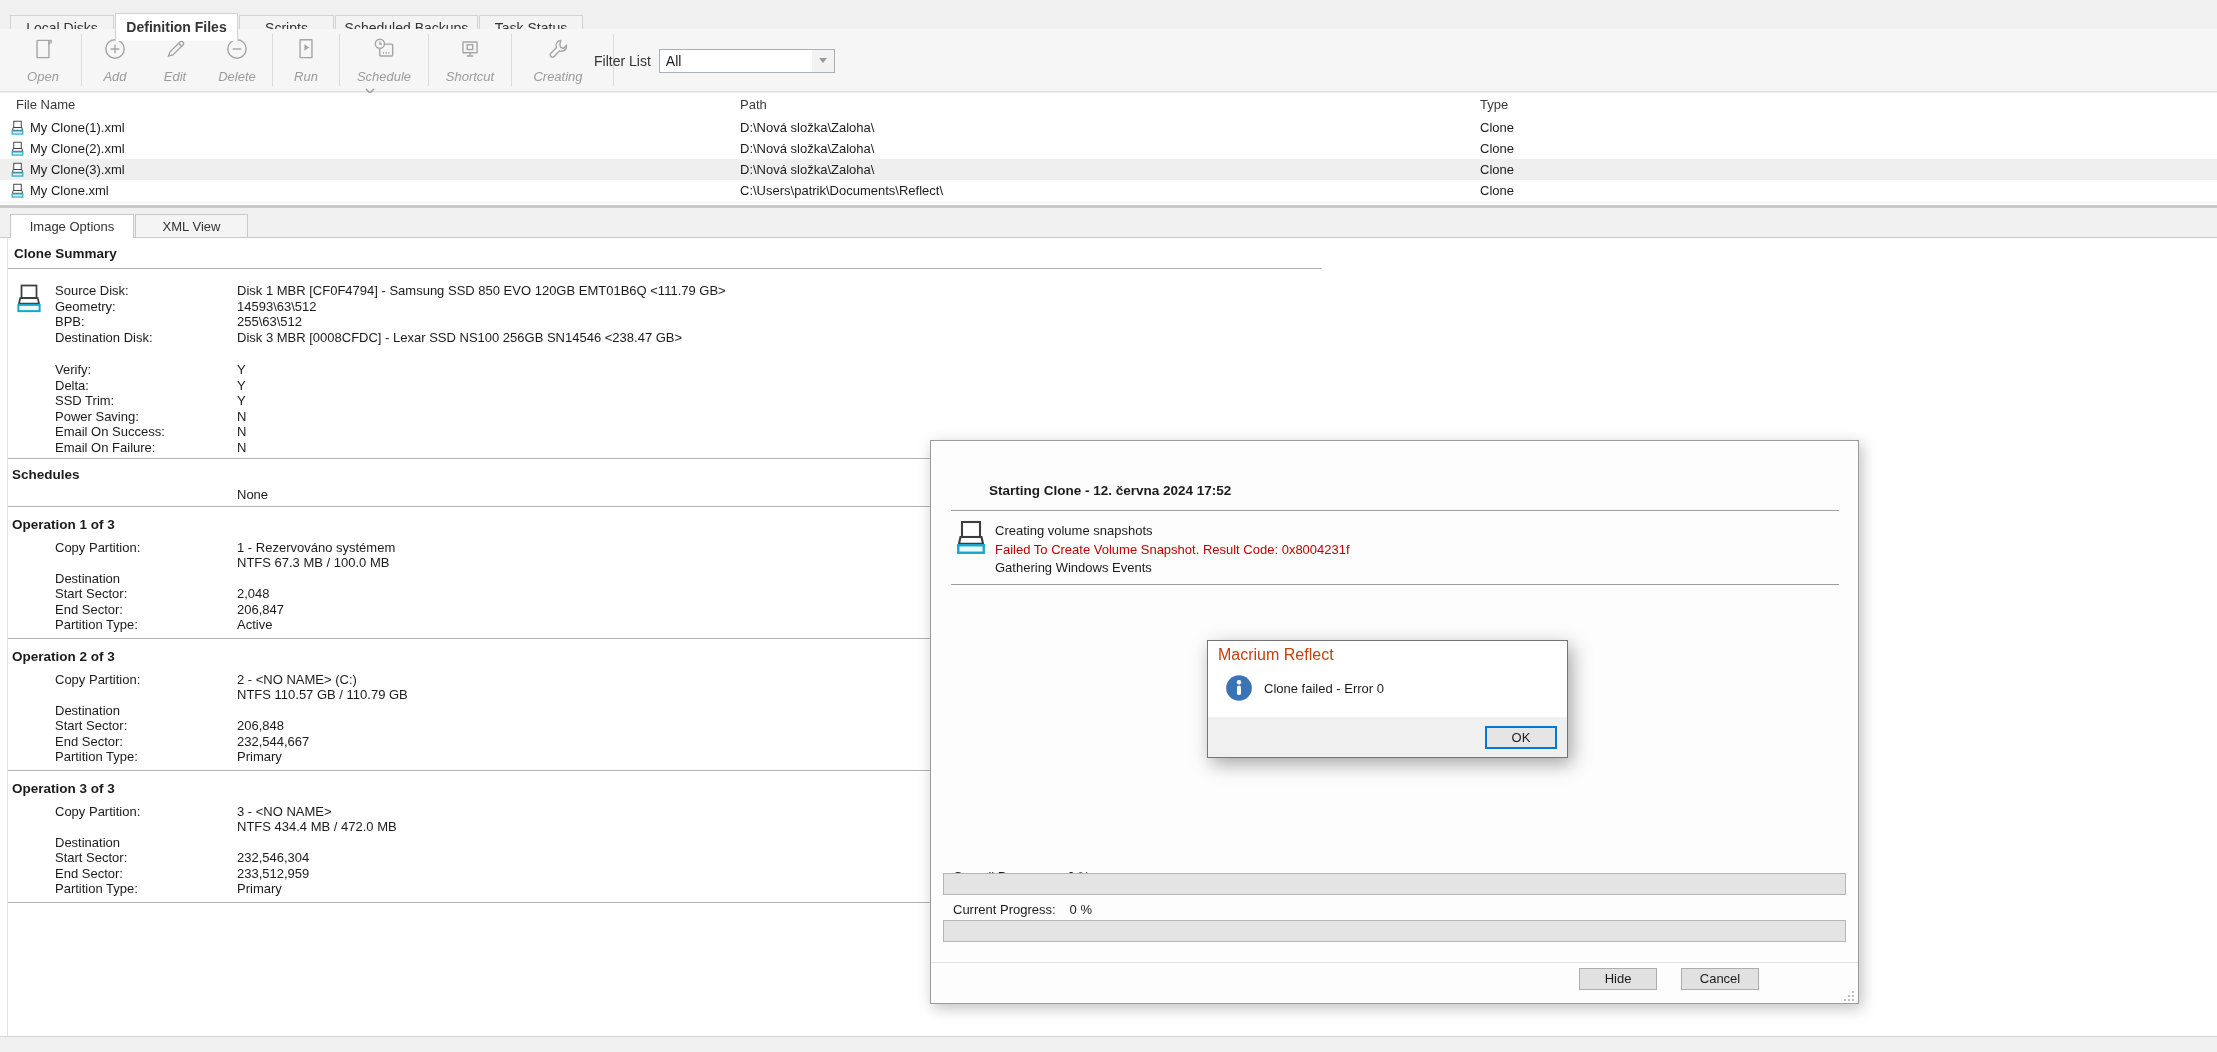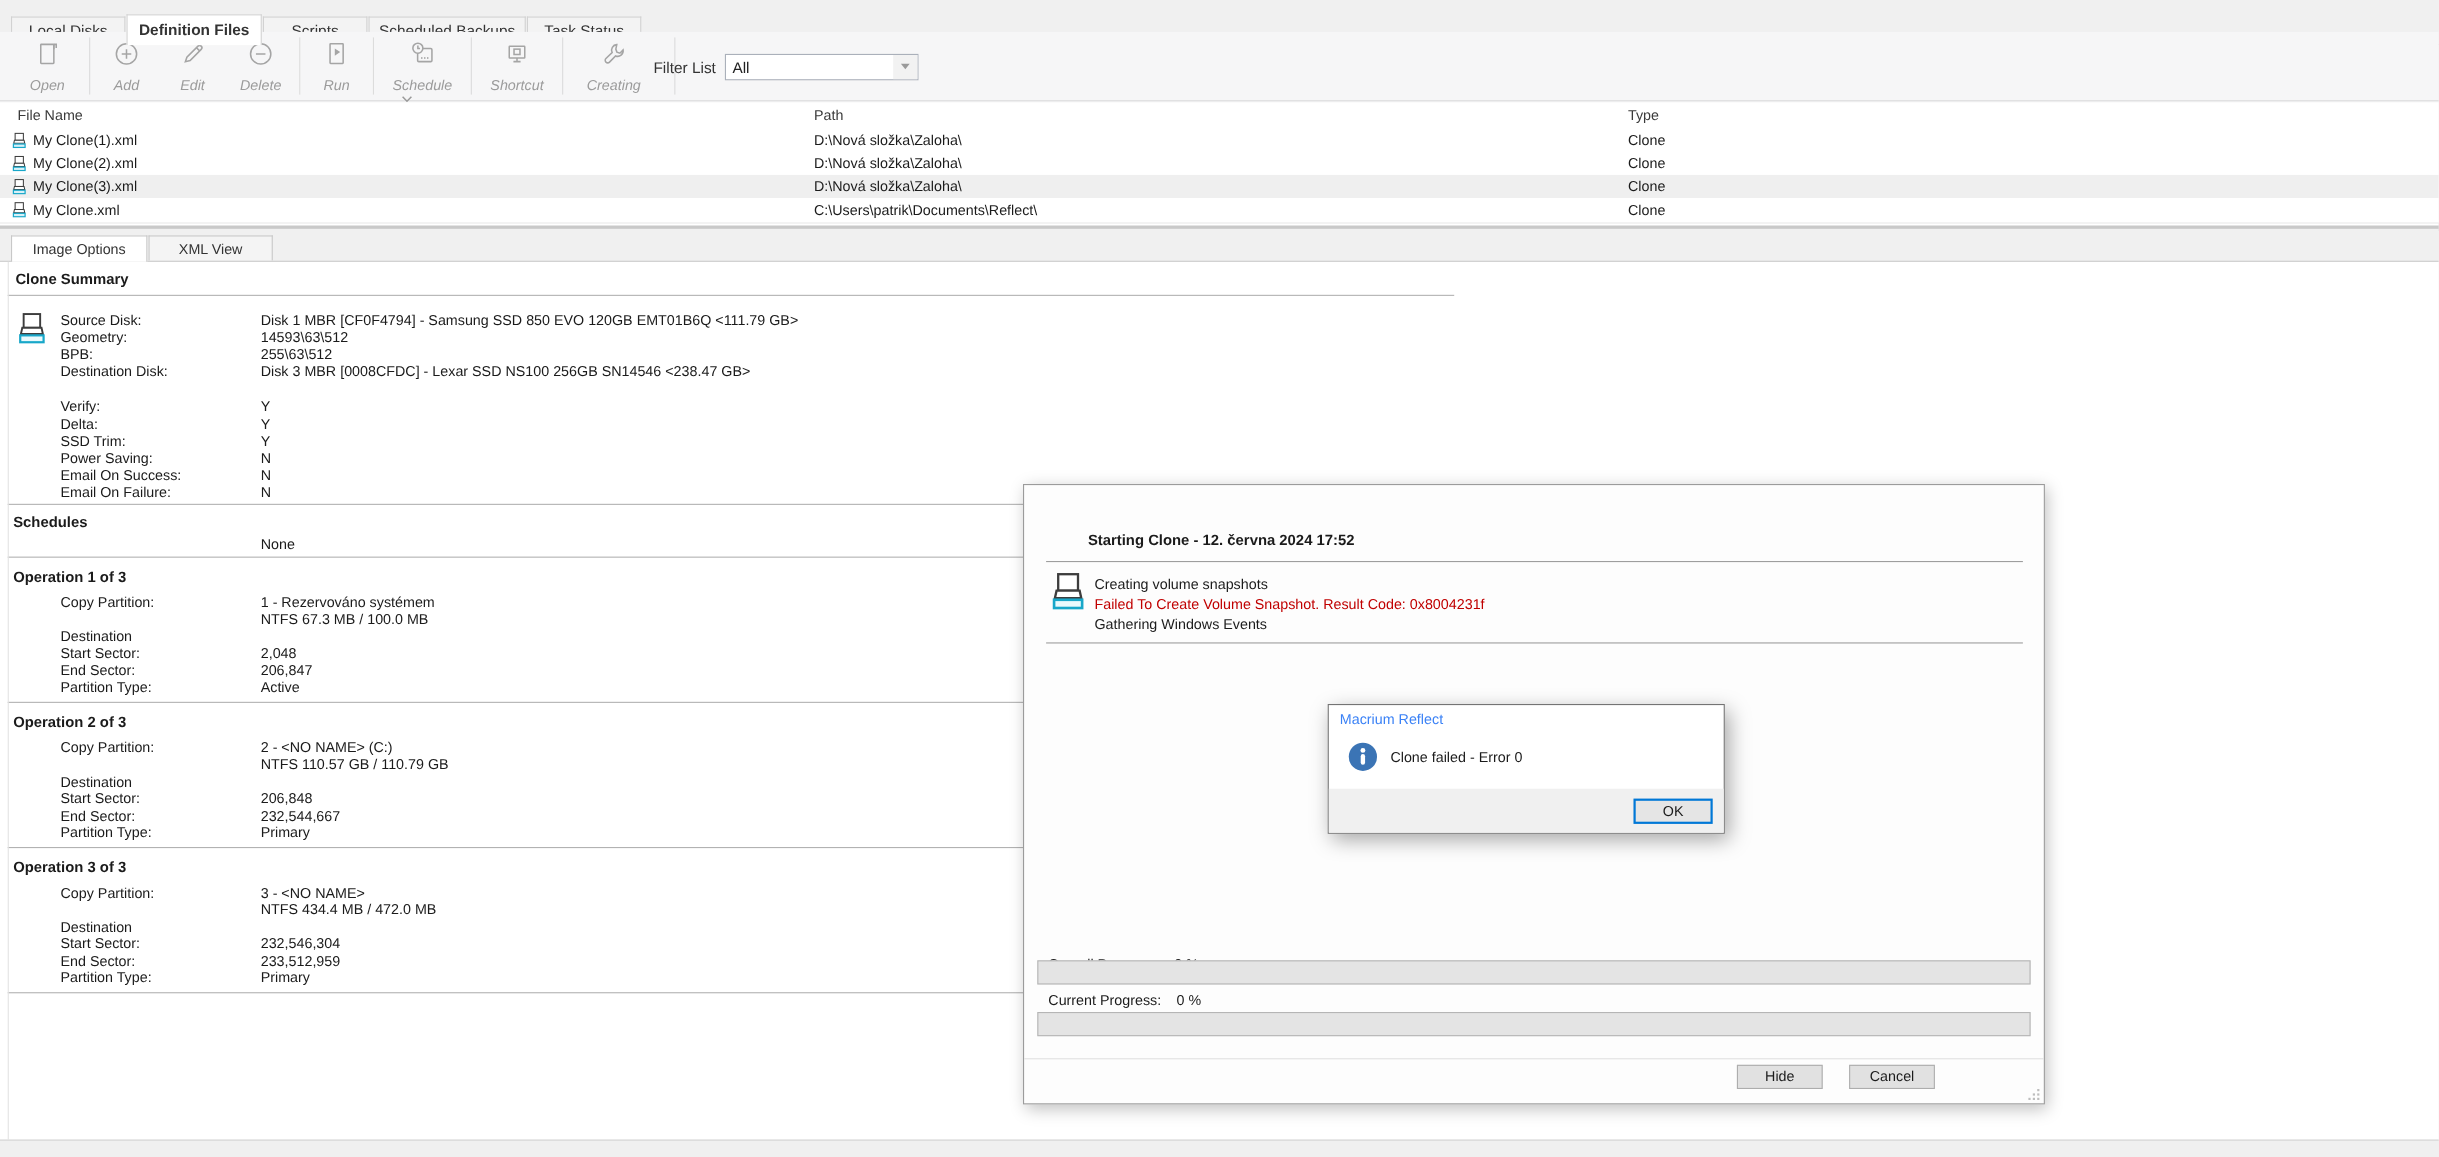--- a/index.html
+++ b/index.html
@@ -65,21 +65,21 @@
   .pg-label .pv{margin-left:14px;}
   .pg-bar{position:absolute;left:12px;width:903px;height:22px;background:#e4e4e4;border:1px solid #b5b5b5;box-sizing:border-box;}
   .pg-fill{height:100%;background:#06b025;width:0%;}
   .dlg-foot-hr{position:absolute;left:0;top:521px;width:927px;border:none;border-top:1px solid #e2e2e2;margin:0;}
   .winbtn{position:absolute;width:78px;height:22px;background:#e1e1e1;border:1px solid #adadad;font-size:13px;
           font-family:"Liberation Sans",sans-serif;text-align:center;line-height:20px;box-sizing:border-box;cursor:default;}
   .grip{position:absolute;right:3px;bottom:3px;width:12px;height:12px;}
   
   .msgbox{position:absolute;left:1207px;top:640px;width:361px;height:118px;background:#fff;border:1px solid #747474;
           box-shadow:4px 6px 18px rgba(0,0,0,0.35);box-sizing:border-box;z-index:20;}
-  .mb-title{position:absolute;left:10px;top:5px;font-size:13px;color:#3b82f6;}
+  .mb-title{position:absolute;left:10px;top:5px;font-size:16px;color:#c2410c;}
   .mb-ico{position:absolute;left:17px;top:33px;width:28px;height:28px;}
   .mb-msg{position:absolute;left:56px;top:40px;font-size:13px;}
   .mb-foot{position:absolute;left:0;top:76px;width:359px;height:40px;background:#f0f0f0;}
   .mb-ok{position:absolute;right:10px;top:9px;width:72px;height:23px;background:#e5e5e5;border:2px solid #0078d7;
          font-size:13px;text-align:center;line-height:19px;box-sizing:border-box;cursor:default;}
   
   .bottomstrip{position:absolute;left:0;top:1036px;width:2217px;height:16px;background:#f0f0f0;border-top:1px solid #d5d5d5;box-sizing:border-box;}
 </style>
 </head>
 <body>

